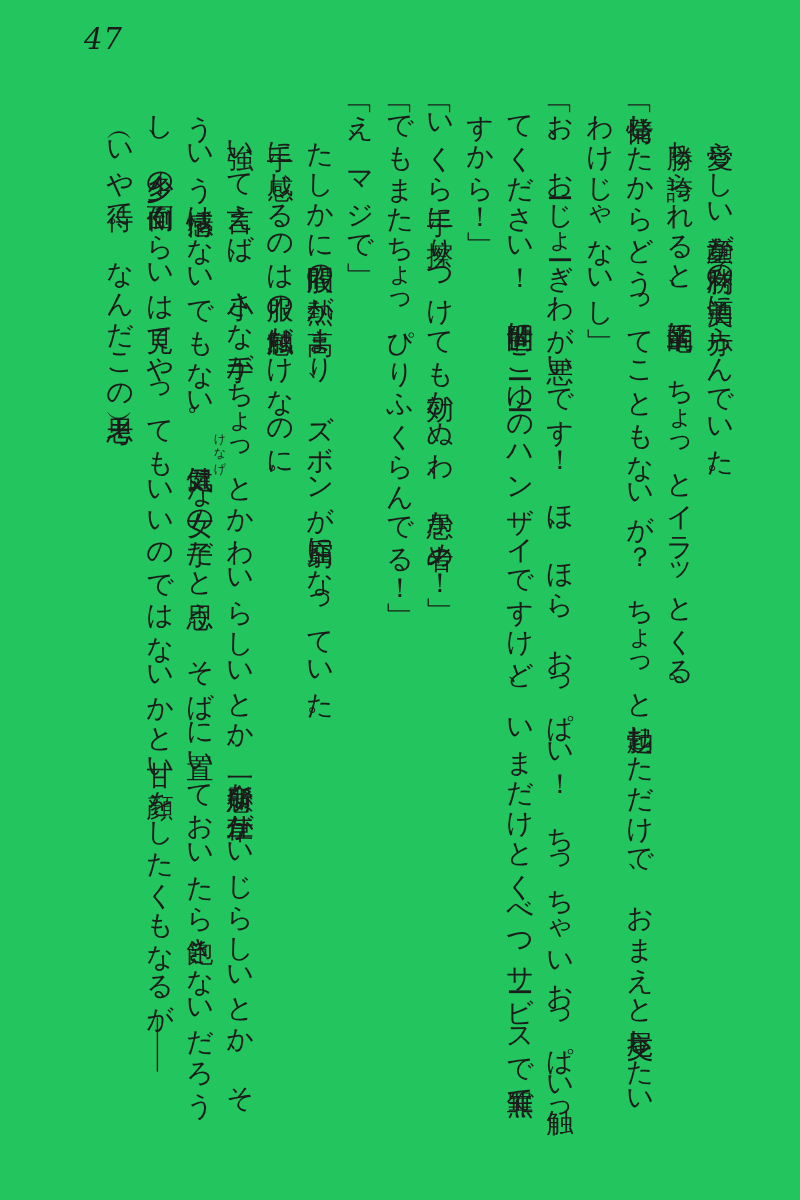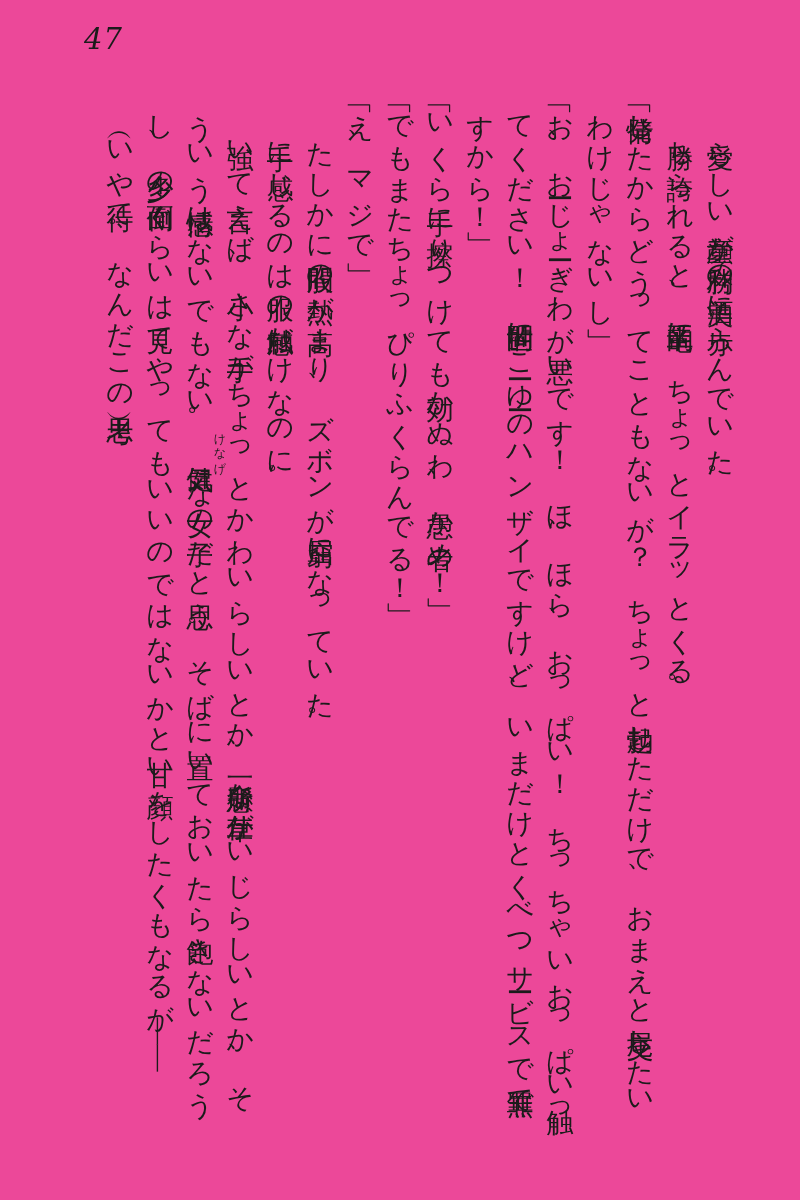--- a/index.html
+++ b/index.html
@@ -5,21 +5,21 @@
   html, body {
     margin: 0;
     padding: 0;
     background: #e8e8e8;
   }
   .page {
     position: relative;
     width: 800px;
     height: 1200px;
     margin: 0 auto;
-    background: #ec4899;
+    background: #22c55e;
     overflow: hidden;
     font-family: "Liberation Serif", "DejaVu Serif", serif;
     color: #1b1b1b;
   }
   .page-number {
     position: absolute;
     top: 22px;
     left: 84px;
     font-size: 29px;
     font-style: italic;

